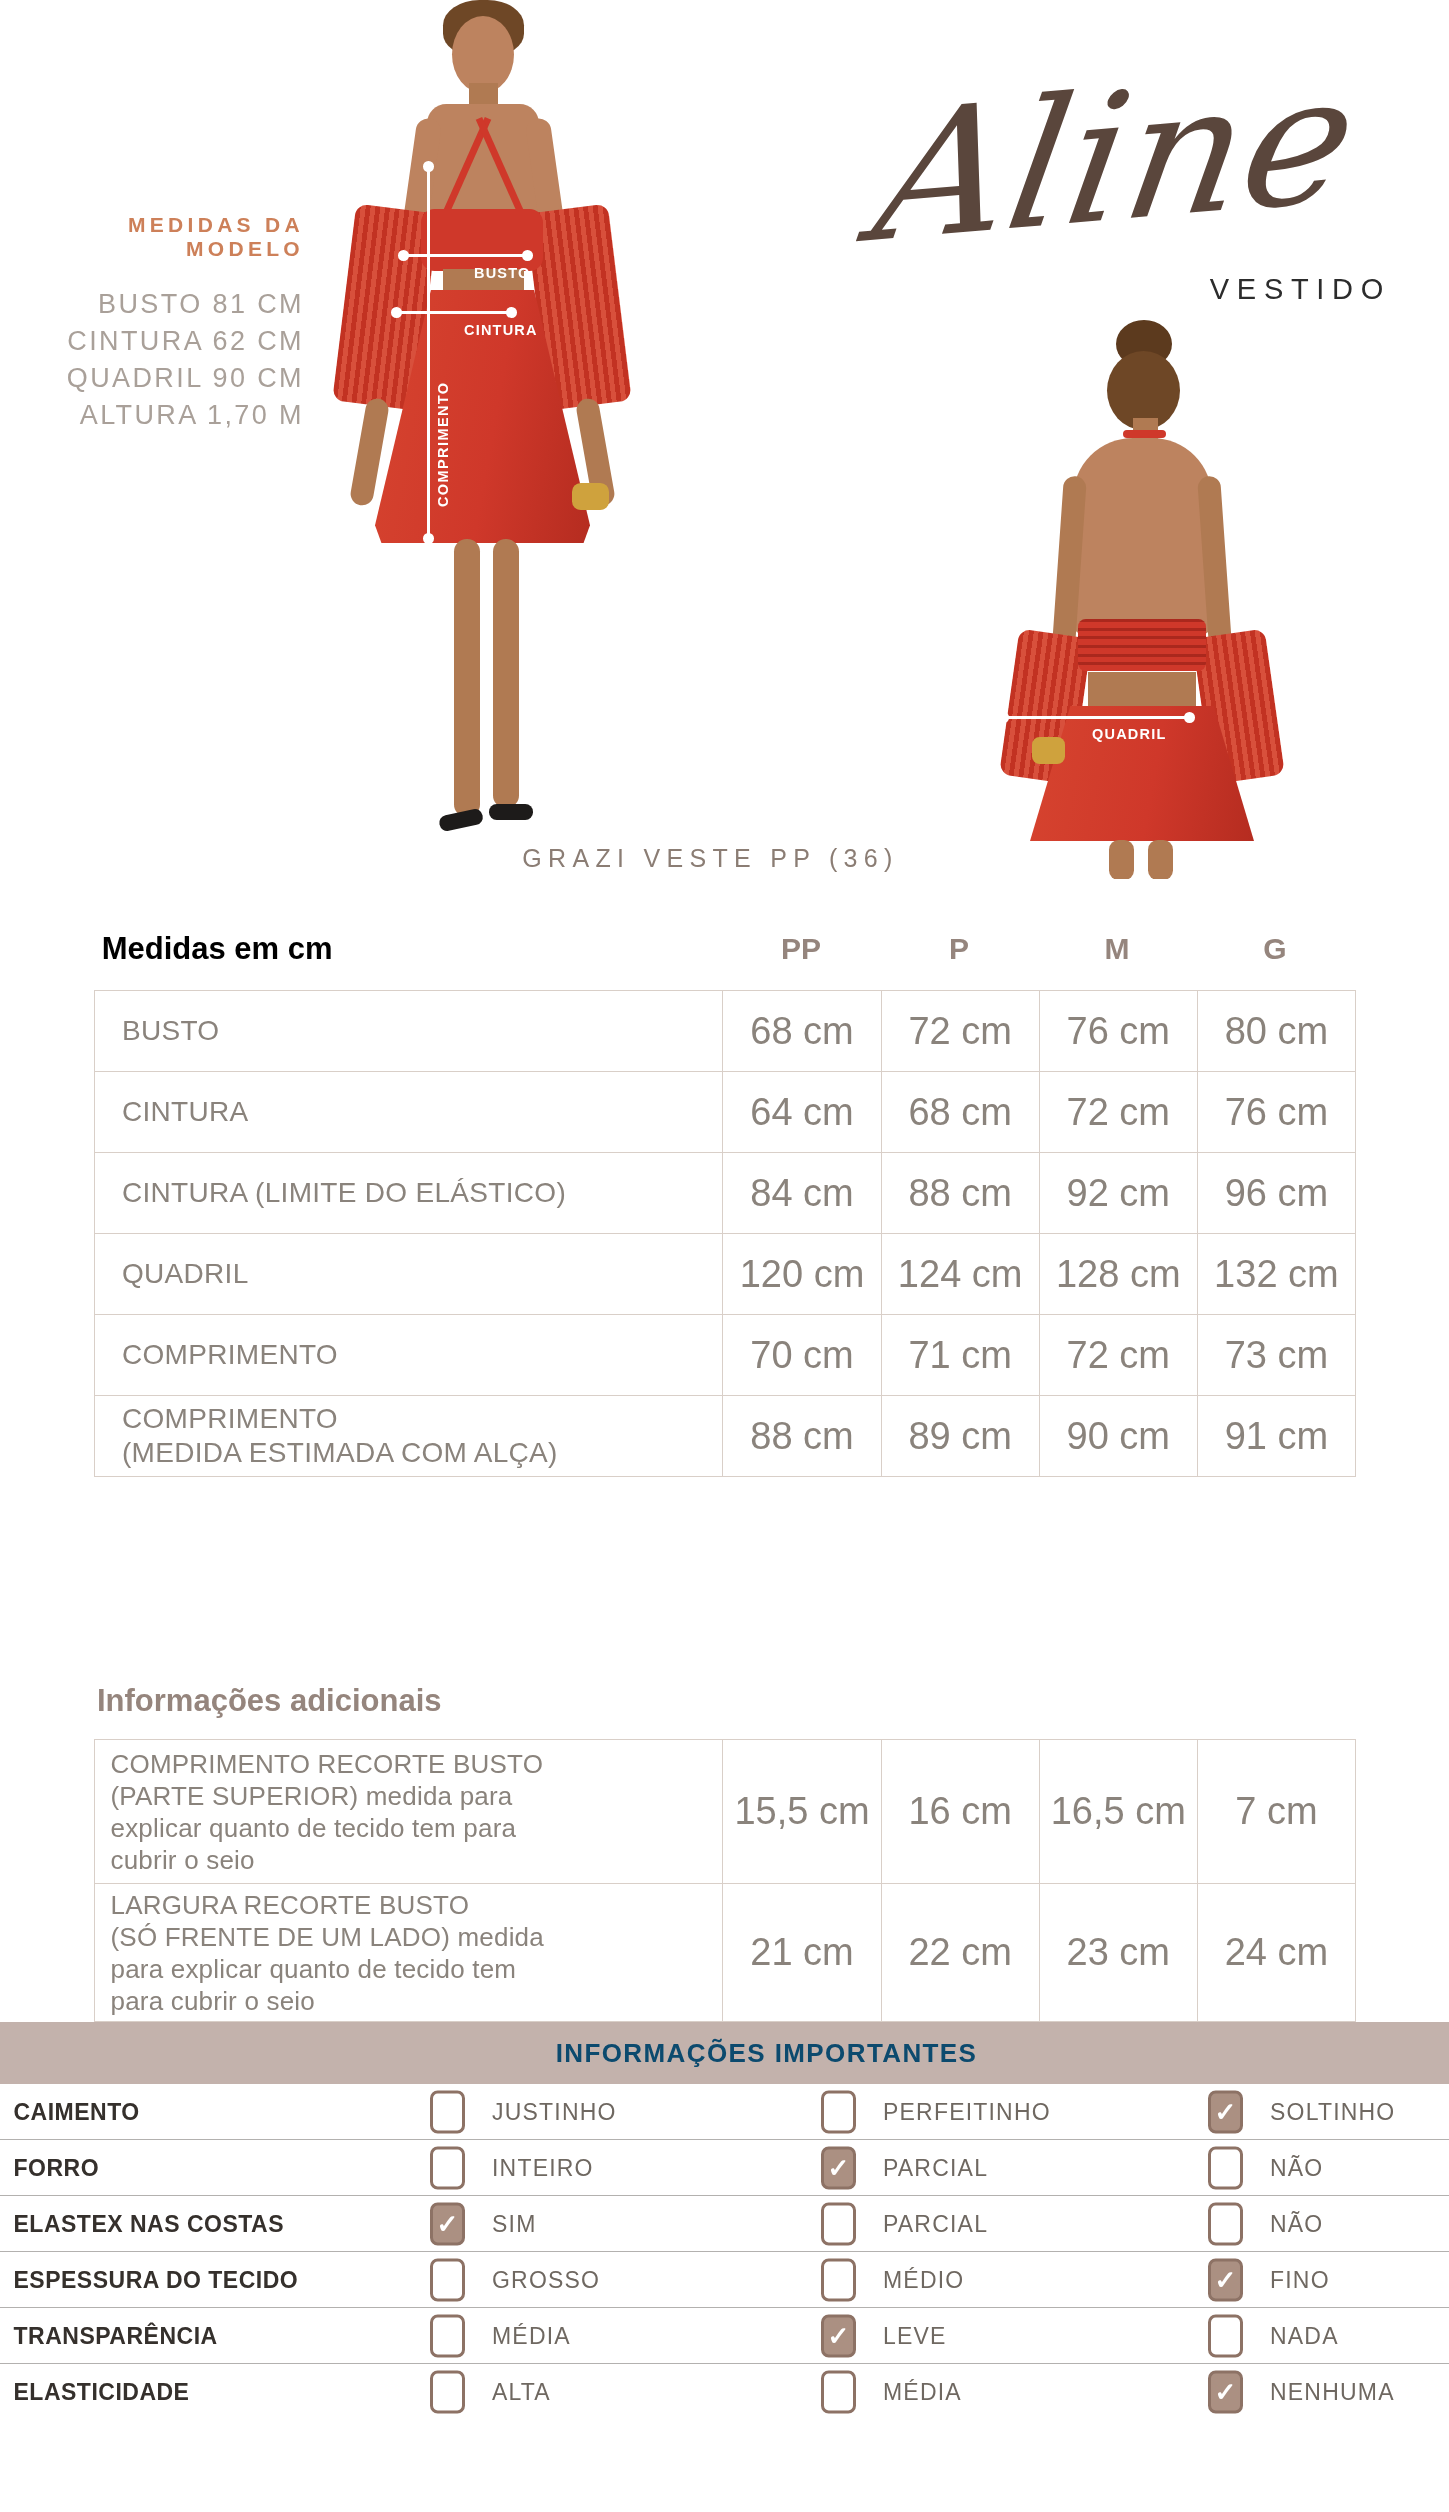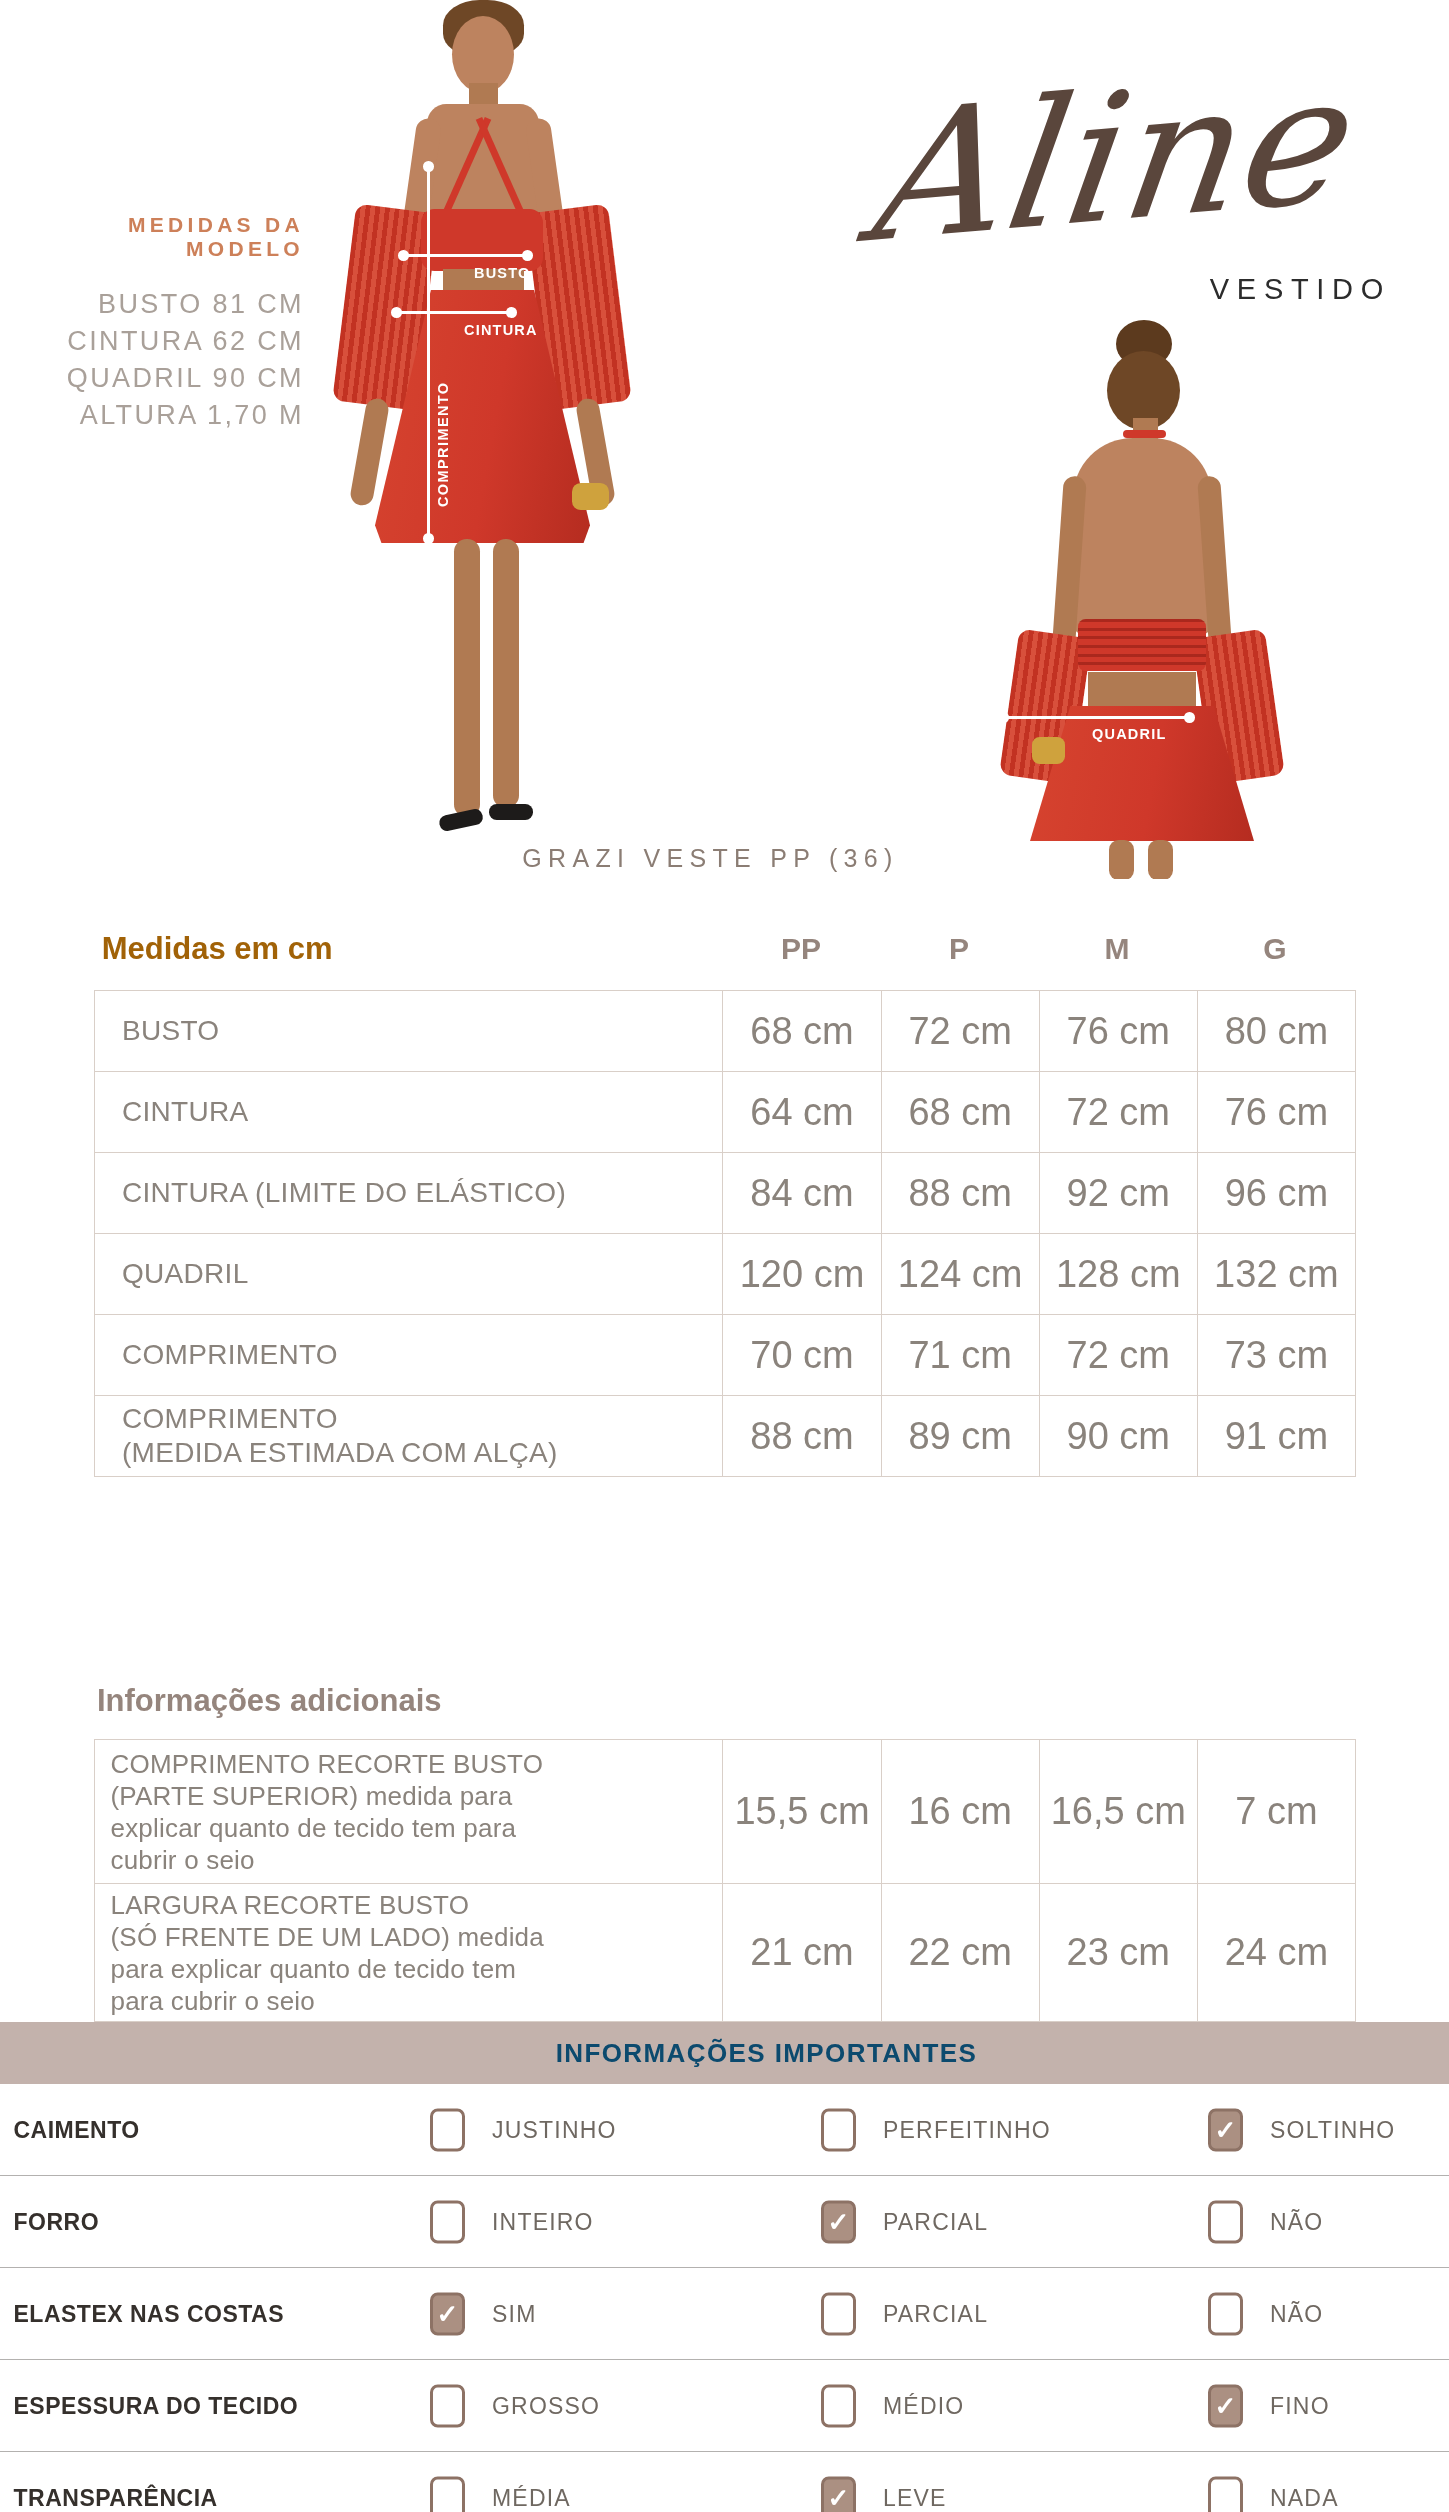--- a/index.html
+++ b/index.html
@@ -30,41 +30,41 @@
   
   .logo{position:absolute;left:850px;top:68px;width:541px;height:251px;}
   .logo-script{position:absolute;left:34px;top:-14.5px;font-family:"DejaVu Serif",serif;font-style:italic;font-size:179px;color:#5a463c;transform:skewX(-14deg) rotate(-5deg);}
   .logo-sub{position:absolute;right:0;top:205px;font-size:29px;letter-spacing:7.7px;color:#2c2c2c;font-weight:400;}
 
   
   .caption{position:absolute;left:522px;top:844px;width:377px;text-align:center;font-size:25px;letter-spacing:6.3px;color:#8b7d74;}
 
   
   .size-header{position:absolute;left:94px;top:924px;width:1262px;height:50px;display:flex;align-items:center;}
-  .sh-title{width:628px;font-size:31px;font-weight:bold;color:#a16207;padding-left:7.7px;box-sizing:border-box;}
+  .sh-title{width:628px;font-size:31px;font-weight:bold;color:#000000;padding-left:7.7px;box-sizing:border-box;}
   .sh-col{width:158px;text-align:center;font-size:30px;font-weight:bold;color:#95857d;}
   table.measure{position:absolute;left:94px;border-collapse:collapse;width:1262px;table-layout:fixed;}
   #size-table{top:990px;}
   #addl-table{top:1739px;}
   table.measure td{border:1.9px solid #d9cfc8;color:#8a837c;}
   td.lbl{font-size:28px;letter-spacing:0.3px;padding-left:27px;white-space:pre-line;line-height:34px;}
   td.val{font-size:38px;text-align:center;}
   #size-table td{height:78px;}
   td.addl-lbl{font-size:26px;line-height:32px;padding-left:15.5px;padding-right:1px;white-space:pre-line;letter-spacing:0.2px;}
   #addl-table tr.rowA td{height:141px;}
   #addl-table tr.rowB td{height:135px;}
   .addl-title{position:absolute;left:97px;top:1683px;font-size:31px;font-weight:bold;color:#95857d;}
 
   
   .banner{position:absolute;left:0;top:2022px;width:1449px;height:62px;background:#c3b2ac;color:#0c4a6e;
           font-size:26px;font-weight:bold;letter-spacing:1.4px;text-align:center;line-height:62px;padding-left:42px;}
 
   
   #info-rows{position:absolute;left:0;top:2084px;width:1449px;}
-  .info-row{position:relative;height:92px;border-bottom:1.9px solid #b3b1af;box-sizing:border-box;}
+  .info-row{position:relative;height:56px;border-bottom:1.9px solid #b3b1af;box-sizing:border-box;}
   .info-row:last-child{border-bottom:none;}
   .info-label{position:absolute;left:13.5px;top:50%;transform:translateY(-50%);font-size:23px;font-weight:bold;color:#35302c;letter-spacing:0.5px;}
   .opt{position:absolute;top:50%;transform:translateY(-50%);display:flex;align-items:center;gap:27px;}
   .opt0{left:430px;}.opt1{left:821px;}.opt2{left:1208px;}
   .cb{position:relative;width:29px;height:37px;border:3.9px solid #8d7265;border-radius:7.7px;background:#fff;box-sizing:content-box;flex:0 0 auto;}
   .cb.checked{background:#ab9082;}
   .ckmark{position:absolute;inset:0;display:flex;align-items:center;justify-content:center;color:#fff;font-size:26px;font-weight:bold;}
   .opt-label{font-size:23px;color:#6f6861;letter-spacing:1.2px;}
 </style>
 </head>

